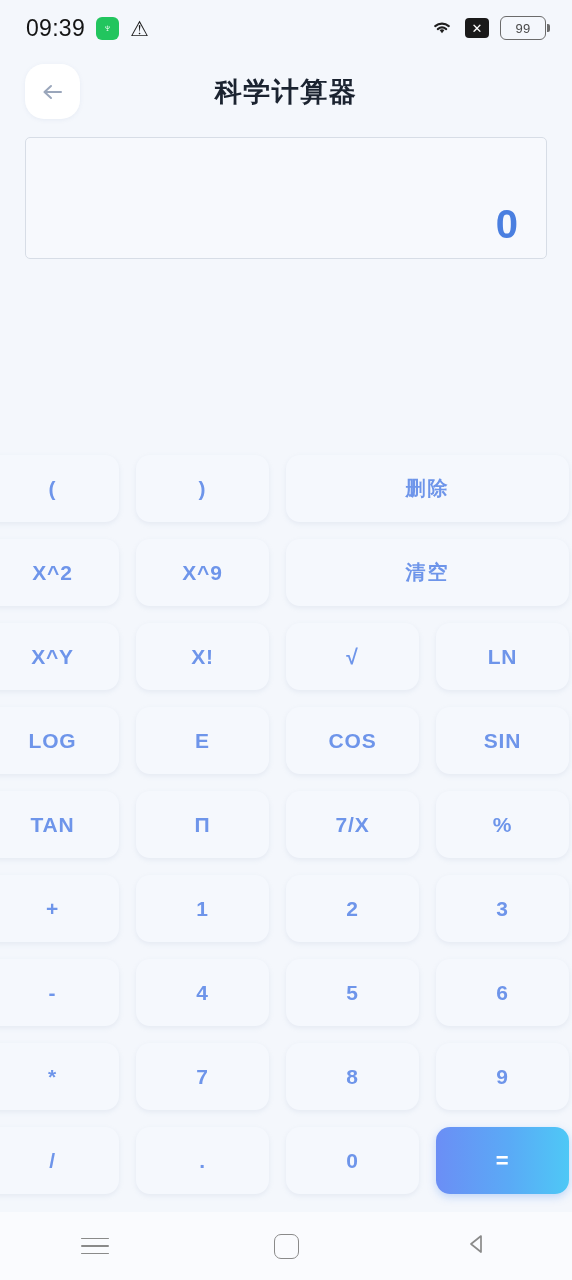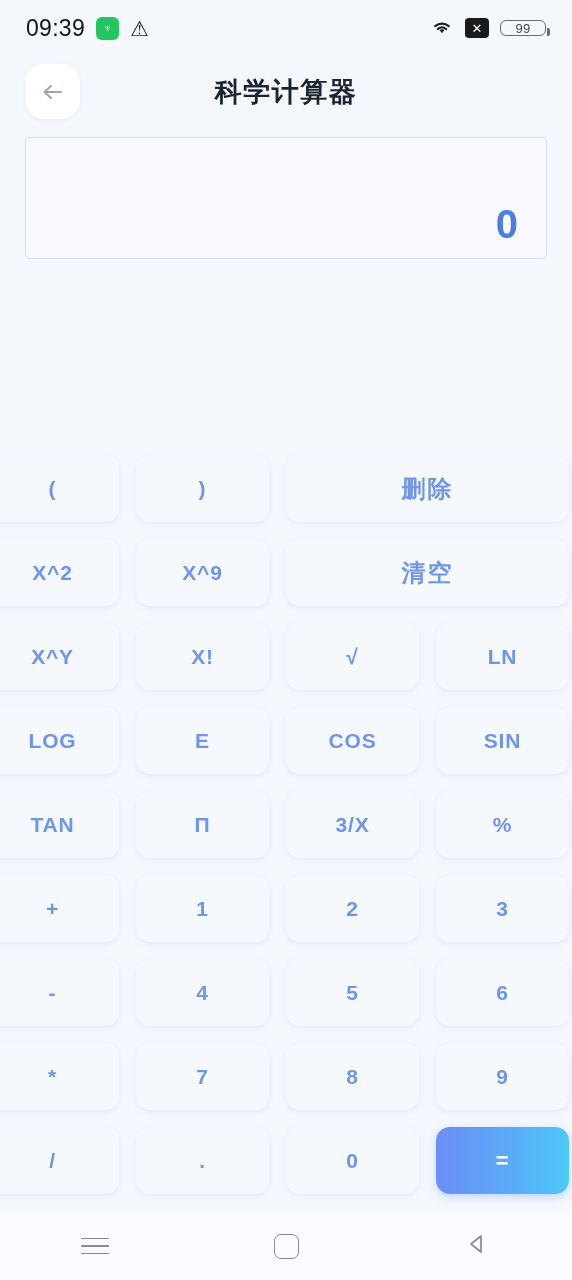--- a/index.html
+++ b/index.html
@@ -24,21 +24,21 @@
     color:#fff; font-size:12px; line-height:1; font-weight:bold;
   }
   .sb-warn { font-size:21px; color:#1a1a1a; line-height:1; }
   .sb-right { margin-left:auto; display:flex; align-items:center; gap:11px; }
   .sb-wifi { font-size:19px; color:#1f1f1f; line-height:1; }
   .sb-x {
     width:24px; height:20px; border-radius:4px; background:#1a1a1a; color:#fff;
     font-size:13px; font-weight:bold; display:flex; align-items:center; justify-content:center;
   }
   .sb-batt {
-    position:relative; width:46px; height:16px; border:1.6px solid #6b6b6b;
+    position:relative; width:46px; height:24px; border:1.6px solid #6b6b6b;
     border-radius:6px; display:flex; align-items:center; justify-content:center;
   }
   .sb-batt::after {
     content:""; position:absolute; right:-5px; top:7px; width:3px; height:8px;
     background:#6b6b6b; border-radius:0 2px 2px 0;
   }
   .sb-batt span { font-size:13px; color:#4a4a4a; letter-spacing:.2px; }
 
   
   .header { position:absolute; top:56px; left:0; width:572px; height:72px; }
@@ -71,21 +71,21 @@
   }
   .krow { display:flex; gap:17px; height:67px; }
   .key {
     flex:0 0 133px; height:67px;
     background:#f5f8fd; border-radius:14px;
     display:flex; align-items:center; justify-content:center;
     font-size:21px; font-weight:bold; color:#6e95ea; letter-spacing:.8px;
     box-shadow:0 2px 5px rgba(150,165,195,.16);
   }
   .key.wide { flex:0 0 283px; }
-  .key.cjk { font-size:24px; letter-spacing:2px; }
+  .key.cjk { font-size:20px; letter-spacing:2px; }
   .key.eq {
     background:linear-gradient(90deg,#6b8ef5 0%,#5aaaf6 55%,#4ec8f6 100%);
     color:#ffffff; font-size:22px;
     box-shadow:0 3px 9px rgba(90,150,240,.34);
   }
 
   
   .navbar {
     position:absolute; left:0; bottom:0; width:572px; height:68px;
     background:#fafbfe; display:flex; align-items:center;
@@ -156,21 +156,21 @@
       </div>
       <div class="krow">
         <div class="key">LOG</div>
         <div class="key">E</div>
         <div class="key">COS</div>
         <div class="key">SIN</div>
       </div>
       <div class="krow">
         <div class="key">TAN</div>
         <div class="key">Π</div>
-        <div class="key">3/X</div>
+        <div class="key">7/X</div>
         <div class="key">%</div>
       </div>
       <div class="krow">
         <div class="key">+</div>
         <div class="key">1</div>
         <div class="key">2</div>
         <div class="key">3</div>
       </div>
       <div class="krow">
         <div class="key">-</div>

